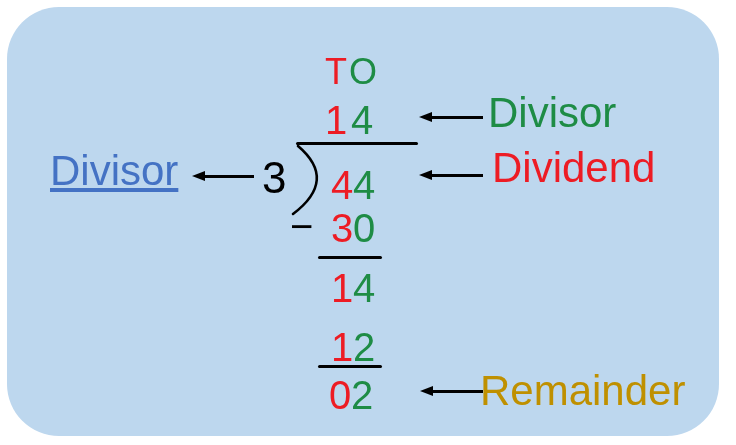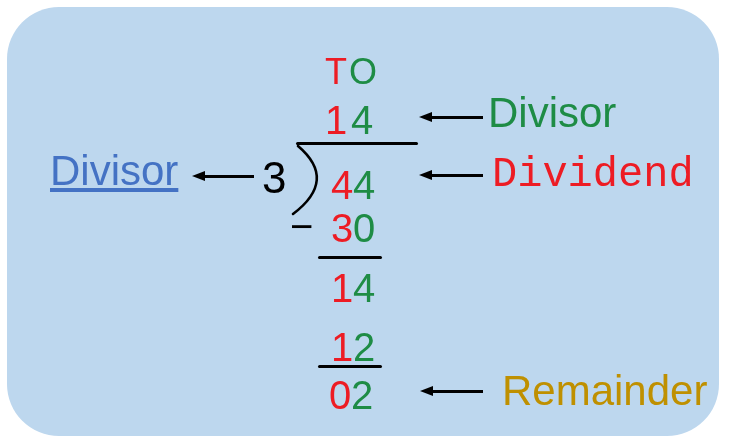--- a/index.html
+++ b/index.html
@@ -72,22 +72,22 @@
   .underline1 { left: 318px; top: 256px; width: 64px; }
   .underline2 { left: 318px; top: 365px; width: 64px; }
   .label {
     position: absolute;
     font-size: 42px;
     line-height: 1;
     white-space: nowrap;
   }
   .label-divisor   { left: 50px;  top: 150px; color: var(--blue); text-decoration: underline; }
   .label-quotient  { left: 488px; top: 92px;  color: var(--green); }
-  .label-dividend  { left: 492px; top: 154px; color: var(--red); font-family: Liberation Mono, monospace; }
-  .label-remainder { left: 502px; top: 370px; color: var(--gold); }
+  .label-dividend  { left: 492px; top: 147px; color: var(--red); }
+  .label-remainder { left: 480px; top: 370px; color: var(--gold); }
   .arrow {
     position: absolute;
     height: 2.5px;
     background: var(--ink);
   }
   .arrow::before {
     content: "";
     position: absolute;
     left: -13px; top: -4.3px;
     width: 0; height: 0;

